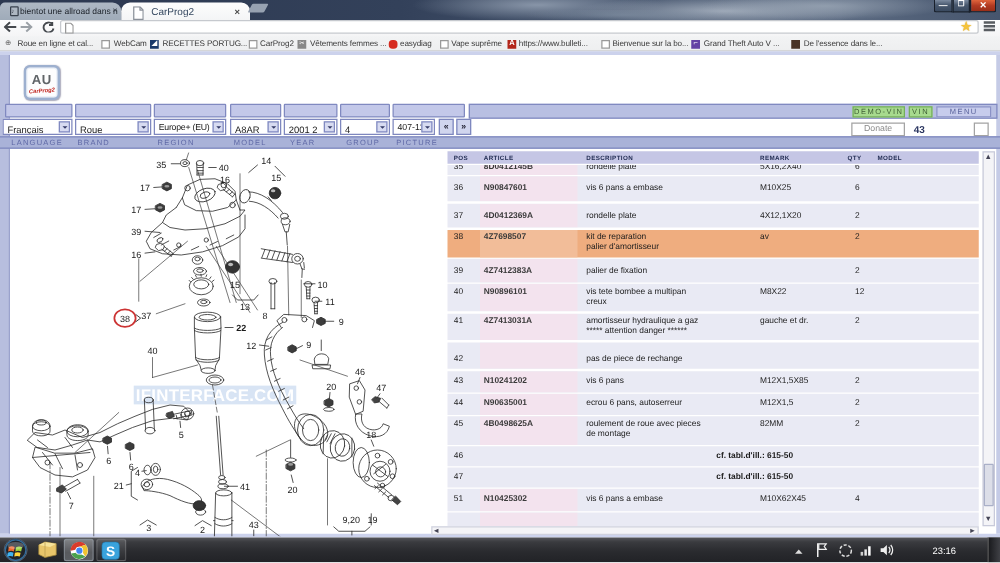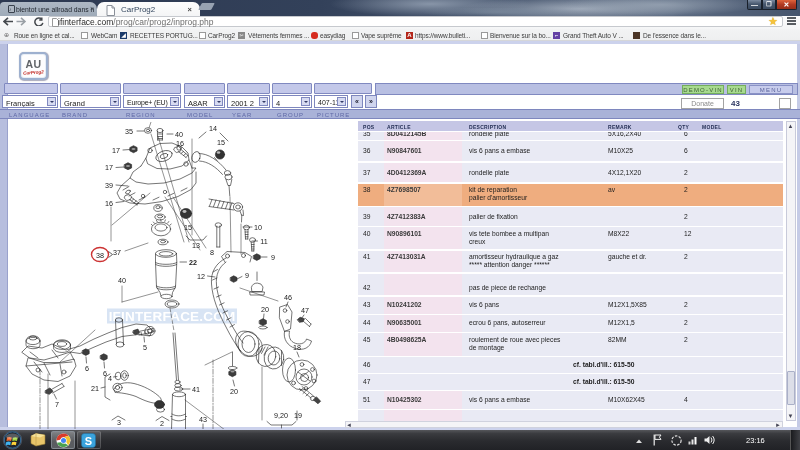--- a/index.html
+++ b/index.html
@@ -130,21 +130,20 @@
   <div id="toolbar"></div>
   <svg style="position:absolute;left:3px;top:16.5px" width="42" height="9" viewBox="0 0 42 9">
     <path d="M5 0.8 L1 4.5 L5 8.2 M1.2 4.5 H10" stroke="#45494e" stroke-width="1.6" fill="none"></path>
     <path d="M18 0.8 L22 4.5 L18 8.2 M13.5 4.5 H21.6" stroke="#9aa0a6" stroke-width="1.6" fill="none"></path>
     <path d="M38.8 2.2 A4 4 0 1 0 39.8 5.8 M38.8 0.5 V3 H36.2" stroke="#45494e" stroke-width="1.5" fill="none"></path>
   </svg>
   <div id="omni"></div>
   <svg style="position:absolute;left:52px;top:17.5px" width="7" height="9" viewBox="0 0 7 9">
     <path d="M0.5 0.5 h4 l2 2 v6 h-6 z" fill="#fff" stroke="#999" stroke-width="1"></path>
   </svg>
-  <div id="urltxt">ifinterface.com<span>/prog/car/prog2/inprog.php</span></div>
   <div id="star">★</div>
   <div id="ham"></div>
 
   <div id="bmbar"></div>
   <div class="bmi" style="left:4px; color:#666;">⊕</div>
   <div class="bm" style="left:14px;">Roue en ligne et cal...</div>
   <div class="bmi" style="left:81px; border:1px solid #999; background:#fff;"></div>
   <div class="bm" style="left:91px;">WebCam</div>
   <div class="bmi" style="left:120px; background:#1a3a6b; color:#fff; text-align:center;">◢</div>
   <div class="bm" style="left:130px;">RECETTES PORTUG...</div>
@@ -182,21 +181,21 @@
   <div class="ibox" style="left:227px; width:43px;"></div>
   <div class="ibox" style="left:272px; width:40px;"></div>
   <div class="ibox" style="left:314px; width:58px;"></div>
   <div id="longbar"></div>
   <div class="gbtn" style="left:682px; width:42px;">DEMO-VIN</div>
   <div class="gbtn" style="left:727px; width:19px;">VIN</div>
   <div class="gbtn" id="menubtn" style="left:749px; width:44px;">MENU</div>
 
   <div class="sel" style="left:2px; width:56px;">Français</div>
     <div class="sarr" style="left:47px;"></div>
-  <div class="sel" style="left:60px; width:61px;">Grand</div>
+  <div class="sel" style="left:60px; width:61px;">Roue</div>
     <div class="sarr" style="left:110px;"></div>
   <div class="sel" style="left:123px; width:58px; font-size:7px; letter-spacing:-0.2px;">Europe+ (EU)</div>
     <div class="sarr" style="left:170px;"></div>
   <div class="sel" style="left:184px; width:41px;">A8AR</div>
     <div class="sarr" style="left:214px;"></div>
   <div class="sel" style="left:227px; width:43px;">2001 2</div>
     <div class="sarr" style="left:259px;"></div>
   <div class="sel" style="left:272px; width:40px;">4</div>
     <div class="sarr" style="left:301px;"></div>
   <div class="sel" style="left:314px; width:34px; font-size:7px;">407-11</div>

